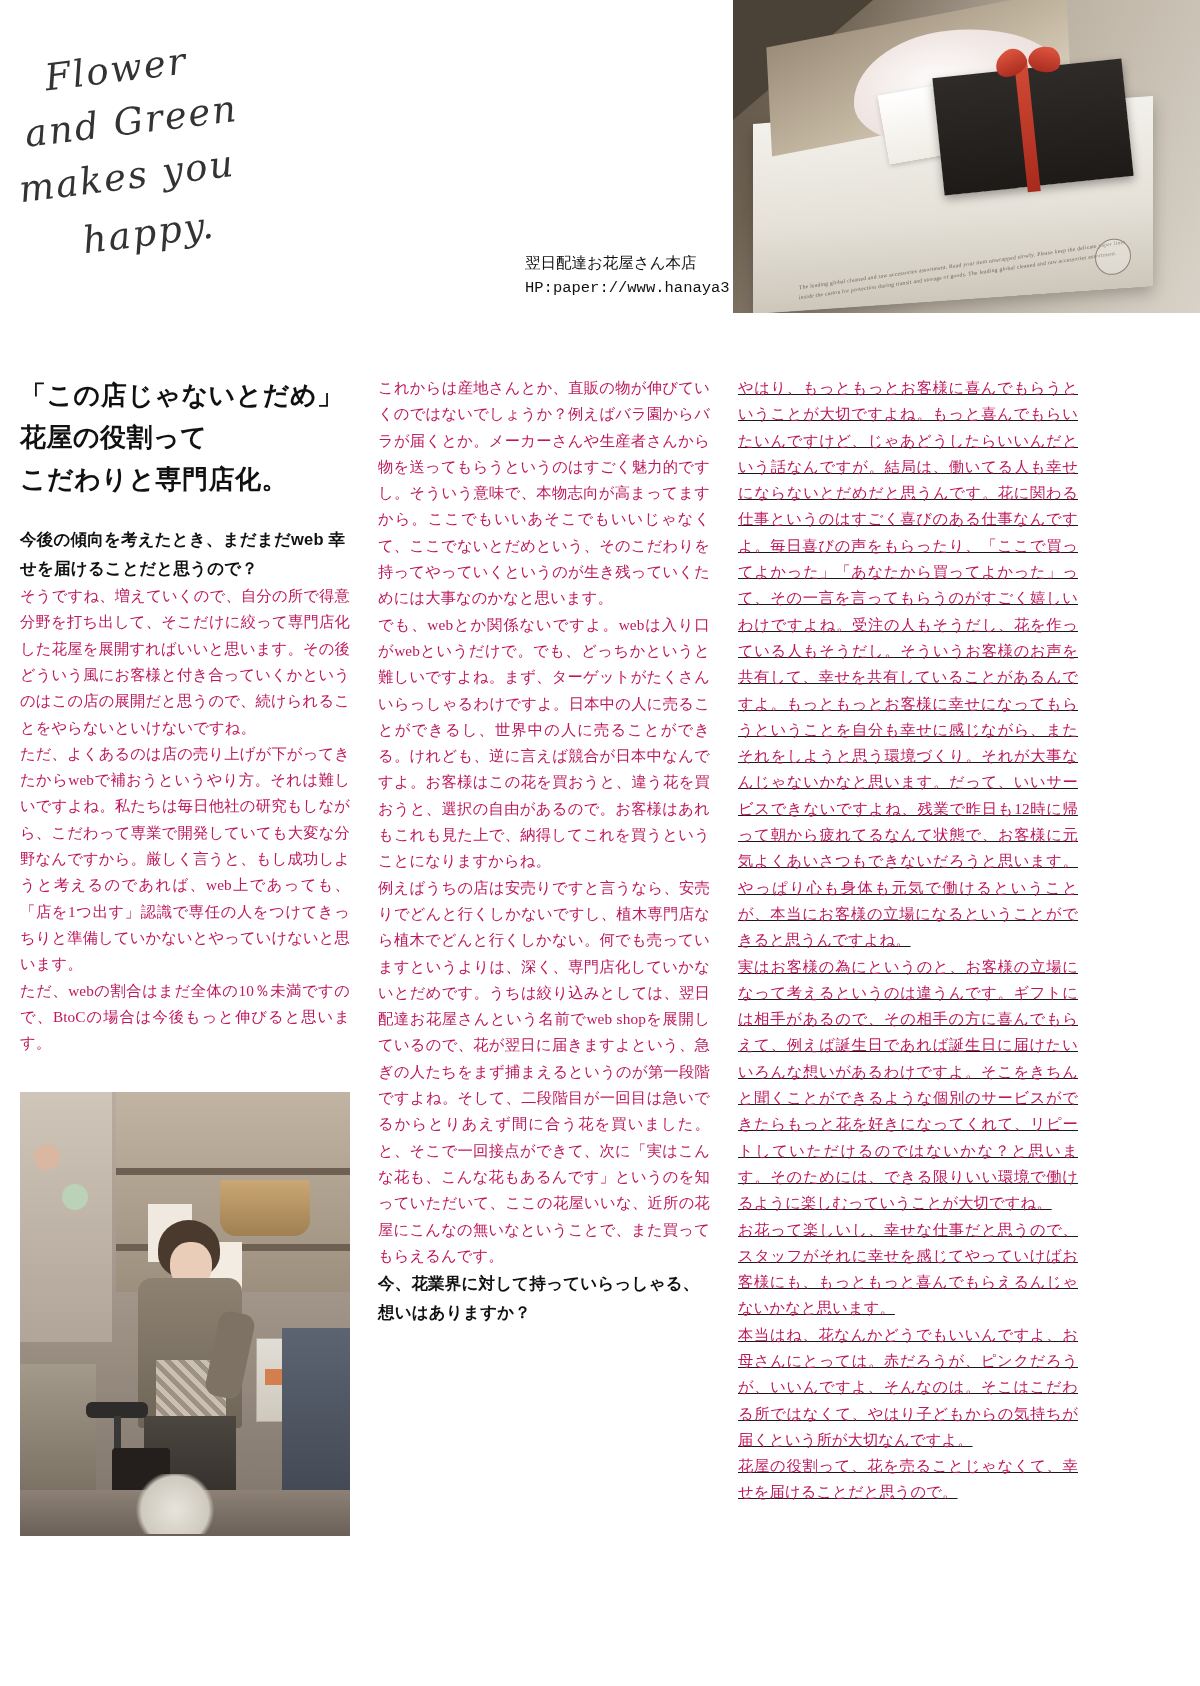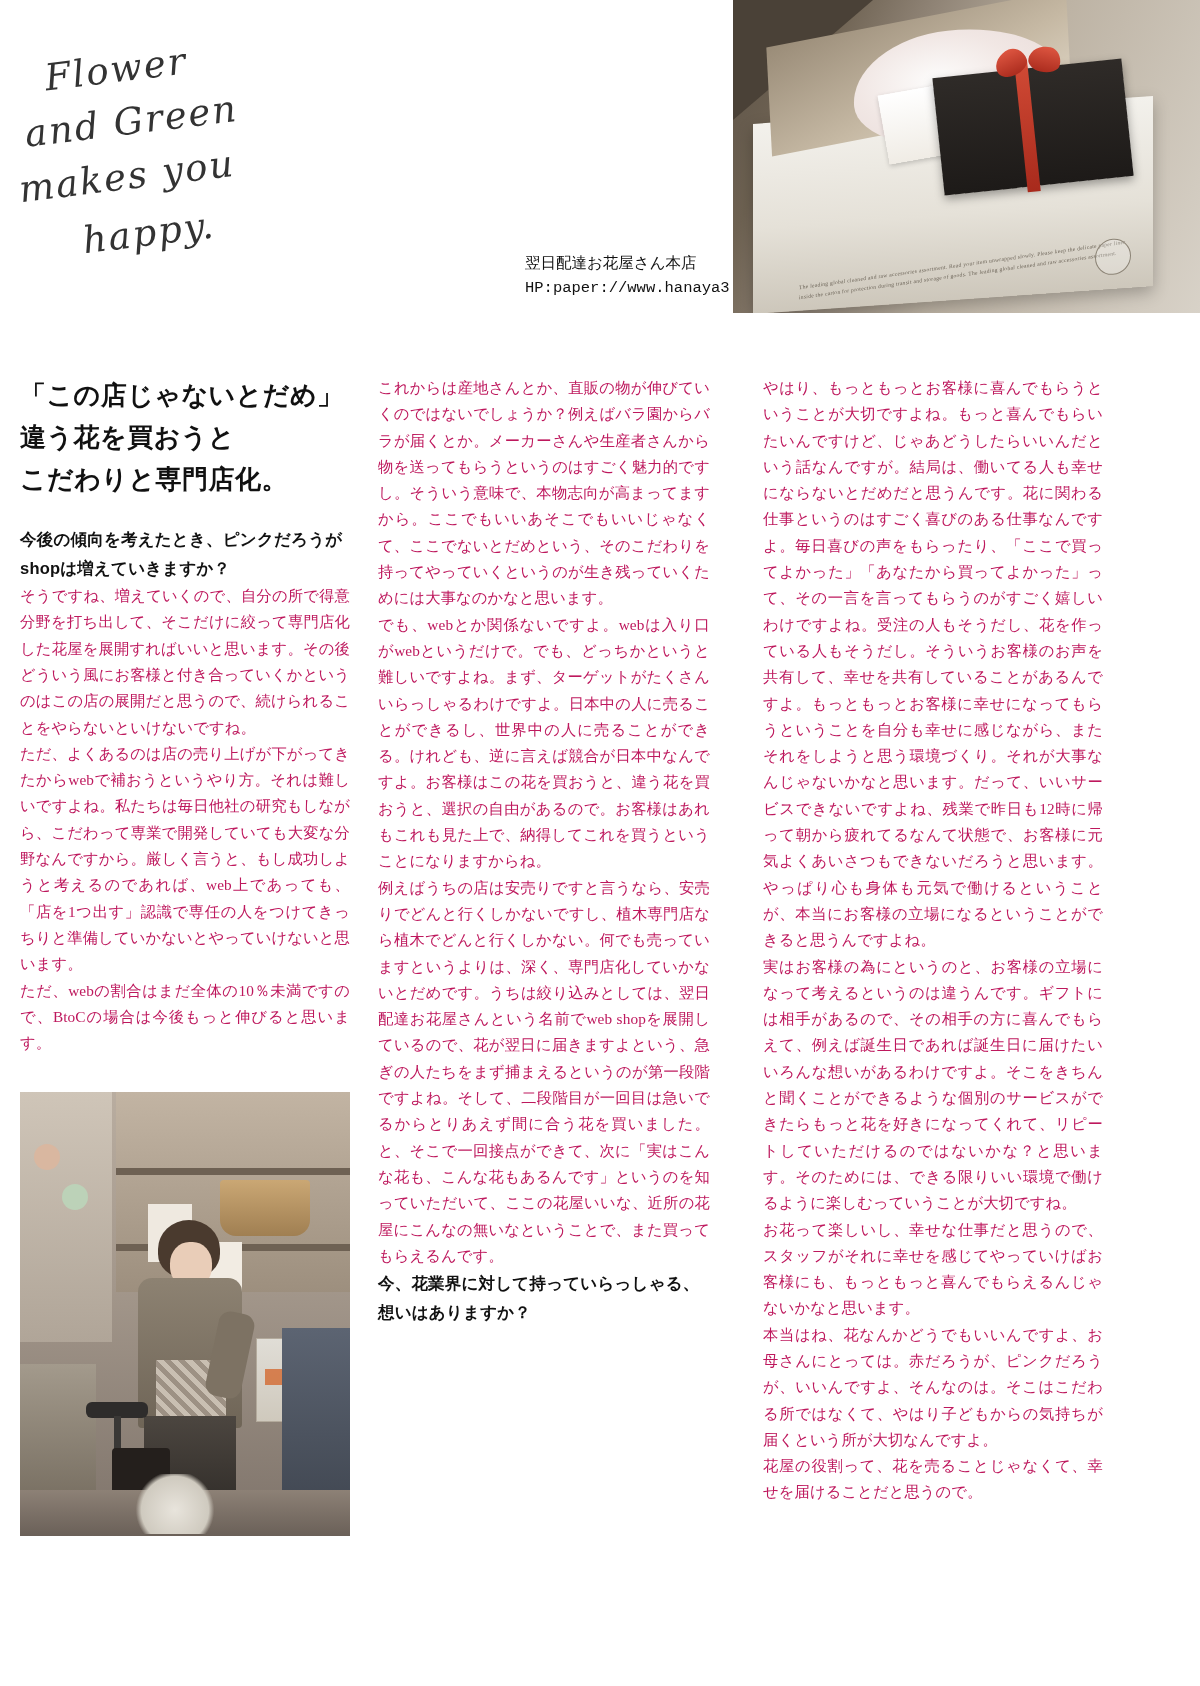--- a/index.html
+++ b/index.html
@@ -104,21 +104,21 @@
     position:absolute;right:22px;bottom:14px;width:34px;height:34px;
     border:1px solid #8c8476;border-radius:50%;
     background:rgba(255,255,255,.25);
   }
 
   
   .col{position:absolute;top:375px;font-family:"Liberation Serif", serif;}
   .col p{margin:0;}
   .col1{left:20px;width:330px;}
   .col2{left:378px;width:332px;}
-  .col3{left:763px;width:340px;}
+  .col3{left:738px;width:340px;text-decoration:underline;}
 
   .headline{
     font-size:26px;line-height:1.62;color:#111;
     letter-spacing:.5px;margin:0 0 24px 0;
     font-family:"Liberation Serif", serif;
   }
   .question{
     font-family:"Liberation Sans", sans-serif;
     font-weight:bold;
     font-size:16.5px;line-height:1.75;color:#111;
@@ -205,23 +205,23 @@
       <div class="hp-ribbon-v"></div>
       <div class="hp-bow">
           <i class="l"></i>
           <i class="r"></i>
         </div>
     </div>
   </div>
 
   <div class="col col1">
     <h1 class="headline" style="white-space:pre-line">「この店じゃないとだめ」
-違う花を買おうと
+花屋の役割って
 こだわりと専門店化。</h1>
-    <p class="question">今後の傾向を考えたとき、ピンクだろうが shopは増えていきますか？</p>
+    <p class="question">今後の傾向を考えたとき、まだまだweb 幸せを届けることだと思うので？</p>
     <div class="body-text" style="white-space:pre-line">そうですね、増えていくので、自分の所で得意分野を打ち出して、そこだけに絞って専門店化した花屋を展開すればいいと思います。その後どういう風にお客様と付き合っていくかというのはこの店の展開だと思うので、続けられることをやらないといけないですね。
 ただ、よくあるのは店の売り上げが下がってきたからwebで補おうというやり方。それは難しいですよね。私たちは毎日他社の研究もしながら、こだわって専業で開発していても大変な分野なんですから。厳しく言うと、もし成功しようと考えるのであれば、web上であっても、「店を1つ出す」認識で専任の人をつけてきっちりと準備していかないとやっていけないと思います。
 ただ、webの割合はまだ全体の10％未満ですので、BtoCの場合は今後もっと伸びると思います。</div>
   </div>
 
   <div class="col col2">
     <div class="body-text" style="white-space:pre-line">これからは産地さんとか、直販の物が伸びていくのではないでしょうか？例えばバラ園からバラが届くとか。メーカーさんや生産者さんから物を送ってもらうというのはすごく魅力的ですし。そういう意味で、本物志向が高まってますから。ここでもいいあそこでもいいじゃなくて、ここでないとだめという、そのこだわりを持ってやっていくというのが生き残っていくためには大事なのかなと思います。
 でも、webとか関係ないですよ。webは入り口がwebというだけで。でも、どっちかというと難しいですよね。まず、ターゲットがたくさんいらっしゃるわけですよ。日本中の人に売ることができるし、世界中の人に売ることができる。けれども、逆に言えば競合が日本中なんですよ。お客様はこの花を買おうと、違う花を買おうと、選択の自由があるので。お客様はあれもこれも見た上で、納得してこれを買うということになりますからね。
 例えばうちの店は安売りですと言うなら、安売りでどんと行くしかないですし、植木専門店なら植木でどんと行くしかない。何でも売っていますというよりは、深く、専門店化していかないとだめです。うちは絞り込みとしては、翌日配達お花屋さんという名前でweb shopを展開しているので、花が翌日に届きますよという、急ぎの人たちをまず捕まえるというのが第一段階ですよね。そして、二段階目が一回目は急いでるからとりあえず間に合う花を買いました。と、そこで一回接点ができて、次に「実はこんな花も、こんな花もあるんです」というのを知っていただいて、ここの花屋いいな、近所の花屋にこんなの無いなということで、また買ってもらえるんです。</div>
     <p class="question">今、花業界に対して持っていらっしゃる、想いはありますか？</p>

